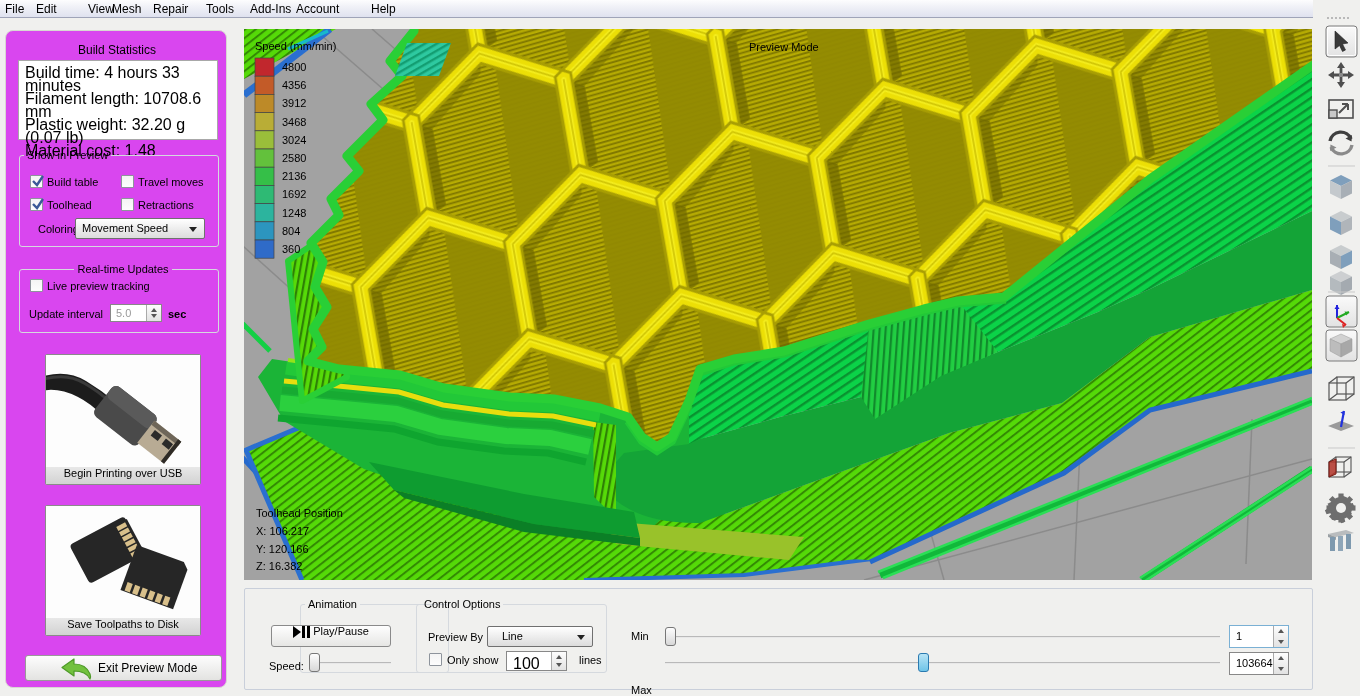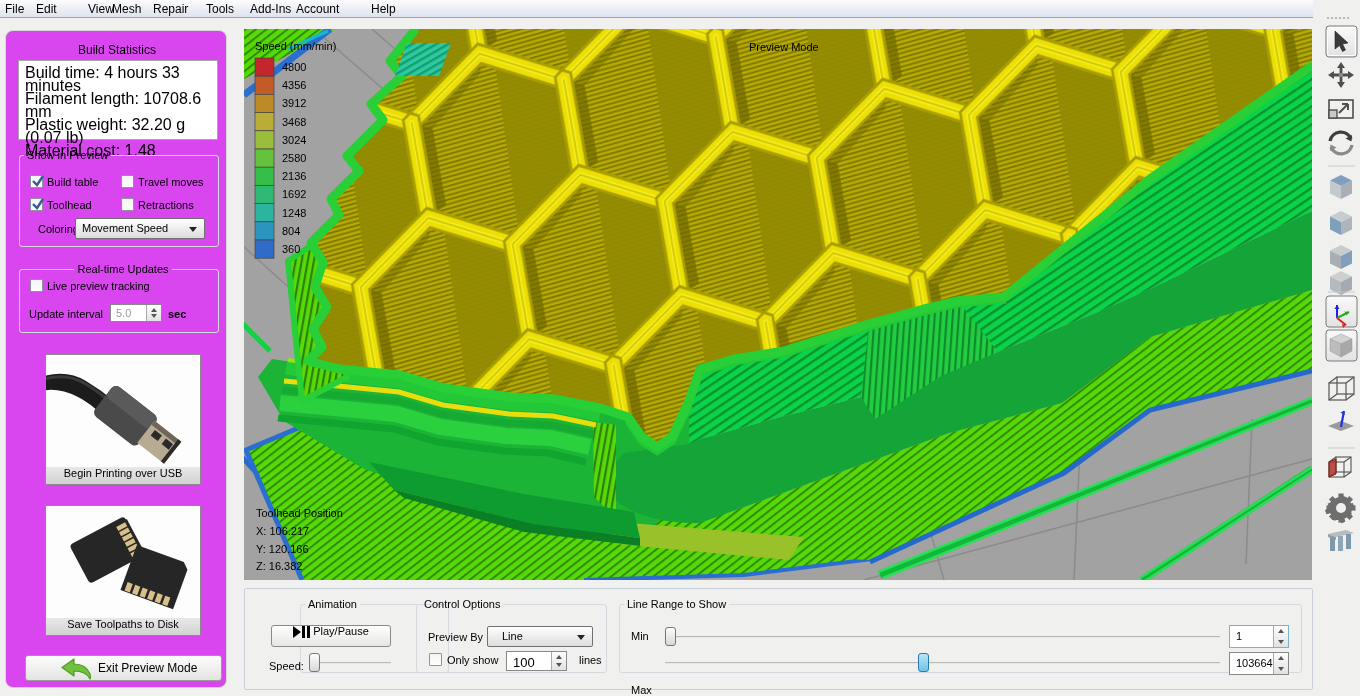--- a/index.html
+++ b/index.html
@@ -337,28 +337,25 @@
       <legend>Control Options</legend>
     </fieldset>
   <div class="lbl" style="left:183px; top:42px;">Preview By</div>
   <div class="dropdown" style="left:242px; top:37px; width:106px; height:21px;">
     <span style="position:absolute;left:6px;top:3px;padding-left:8px;">Line</span>
       <span class="tri"></span>
   </div>
   <div class="cb" style="left:184px; top:64px;"></div>
   <div class="lbl" style="left:202px; top:65px;">Only show</div>
   <div class="spin" style="left:261px; top:62px; width:61px; height:20px;">
-    <span style="position:absolute;left:6px;top:3px;font-size:13px;">100</span>
+    <span style="position:absolute;left:6px;top:3px;font-size:16px;">100</span>
     <span class="spinbtns"></span>
   </div>
   <div class="lbl" style="left:334px; top:65px;">lines</div>
 
-  <fieldset style="left:374px; top:9px; width:683px; height:75px;">
-      <legend>Line Range to Show</legend>
-    </fieldset>
   <div class="lbl" style="left:386px; top:41px;">Min</div>
   <div class="track" style="left:420px; top:47px; width:555px;"></div>
   <div class="thumb" style="left:420px; top:38px;"></div>
   <div class="spin" style="left:984px; top:36px; width:60px; height:23px; border-color:#7ab0d4;">
     <span style="position:absolute;left:6px;top:4px;font-size:11px;">1</span>
     <span class="spinbtns"></span>
   </div>
   <div class="lbl" style="left:386px; top:55px;margin-top:40px;">Max</div>
   <div class="track" style="left:420px; top:73px; width:555px;"></div>
   <div class="thumb" style="left:673px; top:64px; background:linear-gradient(#b8e4f6,#6fc4e8); border-color:#2a7ab0;"></div>

